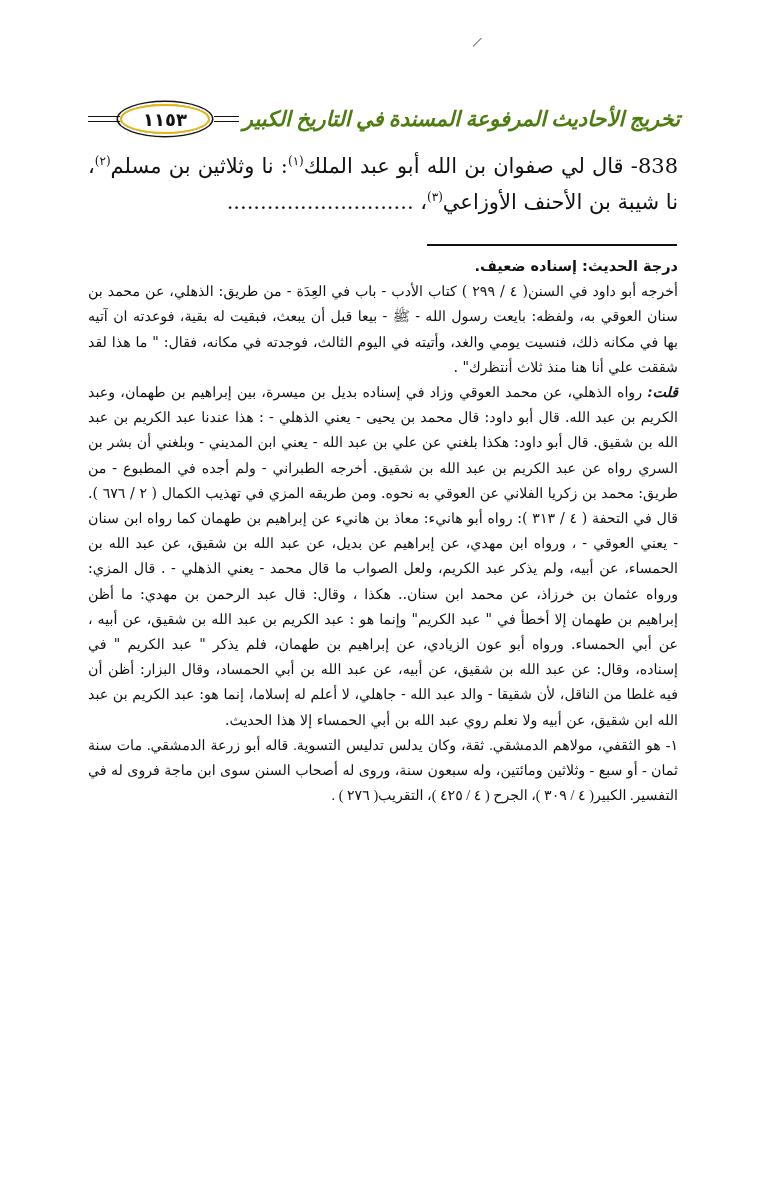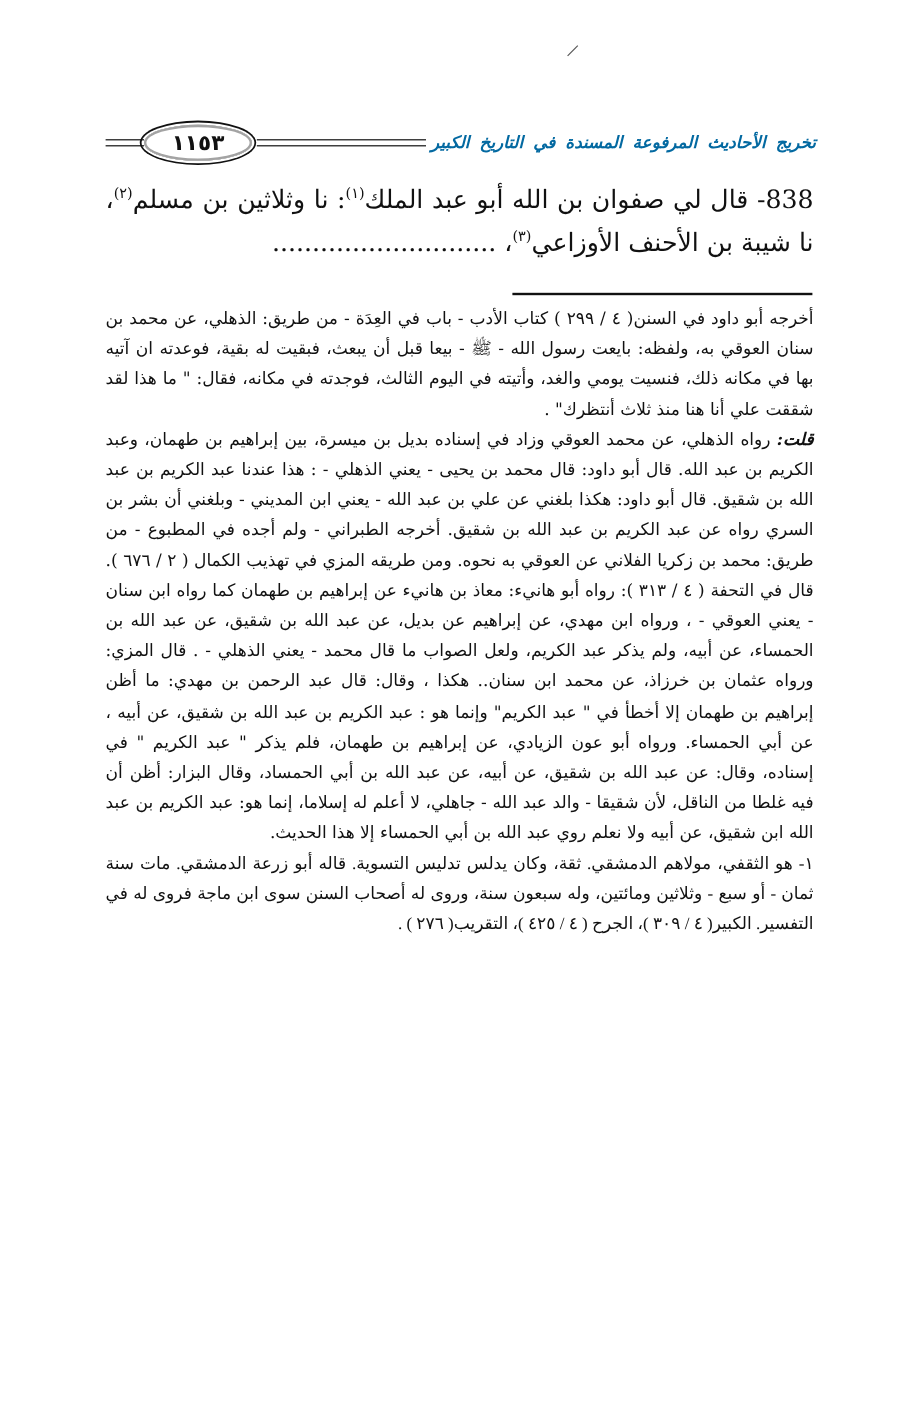--- a/index.html
+++ b/index.html
@@ -10,31 +10,31 @@
   }
   .scan-mark {
     position: absolute; left: 473px; top: 46px; width: 12px; height: 1px;
     background: #555; transform: rotate(-45deg); transform-origin: left center;
   }
   .header {
     position: absolute; left: 88px; top: 103px; width: 592px; height: 32px;
     display: flex; flex-direction: row; align-items: center;
   }
   .header-title {
-    font-family: Liberation Mono, monospace; font-weight: bold; font-style: italic;
-    font-size: 14px; white-space: nowrap; color: #0369a1;
+    font-family: Liberation Serif, serif; font-weight: bold; font-style: italic;
+    font-size: 21px; white-space: nowrap; color: #4d7c0f;
   }
   .header-rule {
     flex: 1; height: 4px; border-top: 1.5px solid #111; border-bottom: 1.5px solid #111;
     margin: 0 4px;
   }
   .header-rule.short { flex: 0 0 32px; margin: 0; }
   .page-oval {
     flex: 0 0 auto; width: 86px; height: 26px;
-    border: 2px solid #a3a3a3; border-radius: 50%;
+    border: 2px solid #eab308; border-radius: 50%;
     box-shadow: 0 0 0 2px #fff, 0 0 0 3.5px #111;
     display: flex; align-items: center; justify-content: center;
     font-family: "DejaVu Sans", sans-serif; font-weight: bold; font-size: 18px;
     letter-spacing: 1px;
   }
   .main {
     position: absolute; left: 88px; top: 148px; width: 590px;
     font-size: 21px; line-height: 36px; text-align: justify;
     text-align-last: right;
   }
@@ -68,16 +68,17 @@
 
 <div class="main">
   <p>
     <span>838-</span><span> قال لي صفوان بن الله أبو عبد الملك</span><span class="sup">(١)</span><span>: نا وثلاثين بن مسلم</span><span class="sup">(٢)</span><span>، نا شيبة بن الأحنف الأوزاعي</span><span class="sup">(٣)</span><span>، ............................</span>
   </p>
 </div>
 
 <div class="footnote-rule"></div>
 
 <div class="notes">
+  <p class="grade">درجة الحديث: إسناده ضعيف.</p>
   <p>أخرجه أبو داود في السنن( ٤ / ٢٩٩ ) كتاب الأدب - باب في العِدَة - من طريق: الذهلي، عن محمد بن سنان العوقي به، ولفظه: بايعت رسول الله - ﷺ - بيعا قبل أن يبعث، فبقيت له بقية، فوعدته ان آتيه بها في مكانه ذلك، فنسيت يومي والغد، وأتيته في اليوم الثالث، فوجدته في مكانه، فقال: " ما هذا لقد شققت علي أنا هنا منذ ثلاث أنتظرك" .</p>
   <p><span class="qult-label">قلت:</span><span> رواه الذهلي، عن محمد العوقي وزاد في إسناده بديل بن ميسرة، بين إبراهيم بن طهمان، وعبد الكريم بن عبد الله. قال أبو داود: قال محمد بن يحيى - يعني الذهلي - : هذا عندنا عبد الكريم بن عبد الله بن شقيق. قال أبو داود: هكذا بلغني عن علي بن عبد الله - يعني ابن المديني - وبلغني أن بشر بن السري رواه عن عبد الكريم بن عبد الله بن شقيق. أخرجه الطبراني - ولم أجده في المطبوع - من طريق: محمد بن زكريا الفلاني عن العوقي به نحوه. ومن طريقه المزي في تهذيب الكمال ( ٢ / ٦٧٦ ). قال في التحفة ( ٤ / ٣١٣ ): رواه أبو هانيء: معاذ بن هانيء عن إبراهيم بن طهمان كما رواه ابن سنان - يعني العوقي - ، ورواه ابن مهدي، عن إبراهيم عن بديل، عن عبد الله بن شقيق، عن عبد الله بن الحمساء، عن أبيه، ولم يذكر عبد الكريم، ولعل الصواب ما قال محمد - يعني الذهلي - . قال المزي: ورواه عثمان بن خرزاذ، عن محمد ابن سنان.. هكذا ، وقال: قال عبد الرحمن بن مهدي: ما أظن إبراهيم بن طهمان إلا أخطأ في " عبد الكريم" وإنما هو : عبد الكريم بن عبد الله بن شقيق، عن أبيه ، عن أبي الحمساء. ورواه أبو عون الزيادي، عن إبراهيم بن طهمان، فلم يذكر " عبد الكريم " في إسناده، وقال: عن عبد الله بن شقيق، عن أبيه، عن عبد الله بن أبي الحمساد، وقال البزار: أظن أن فيه غلطا من الناقل، لأن شقيقا - والد عبد الله - جاهلي، لا أعلم له إسلاما، إنما هو: عبد الكريم بن عبد الله ابن شقيق، عن أبيه ولا نعلم روي عبد الله بن أبي الحمساء إلا هذا الحديث.</span></p>
   <p class="fn-item"><span>١-</span><span> هو الثقفي، مولاهم الدمشقي. ثقة، وكان يدلس تدليس التسوية. قاله أبو زرعة الدمشقي. مات سنة ثمان - أو سبع - وثلاثين ومائتين، وله سبعون سنة، وروى له أصحاب السنن سوى ابن ماجة فروى له في التفسير. الكبير( ٤ / ٣٠٩ )، الجرح ( ٤ / ٤٢٥ )، التقريب( ٢٧٦ ) .</span></p>
 </div>
 
 </body></html>

